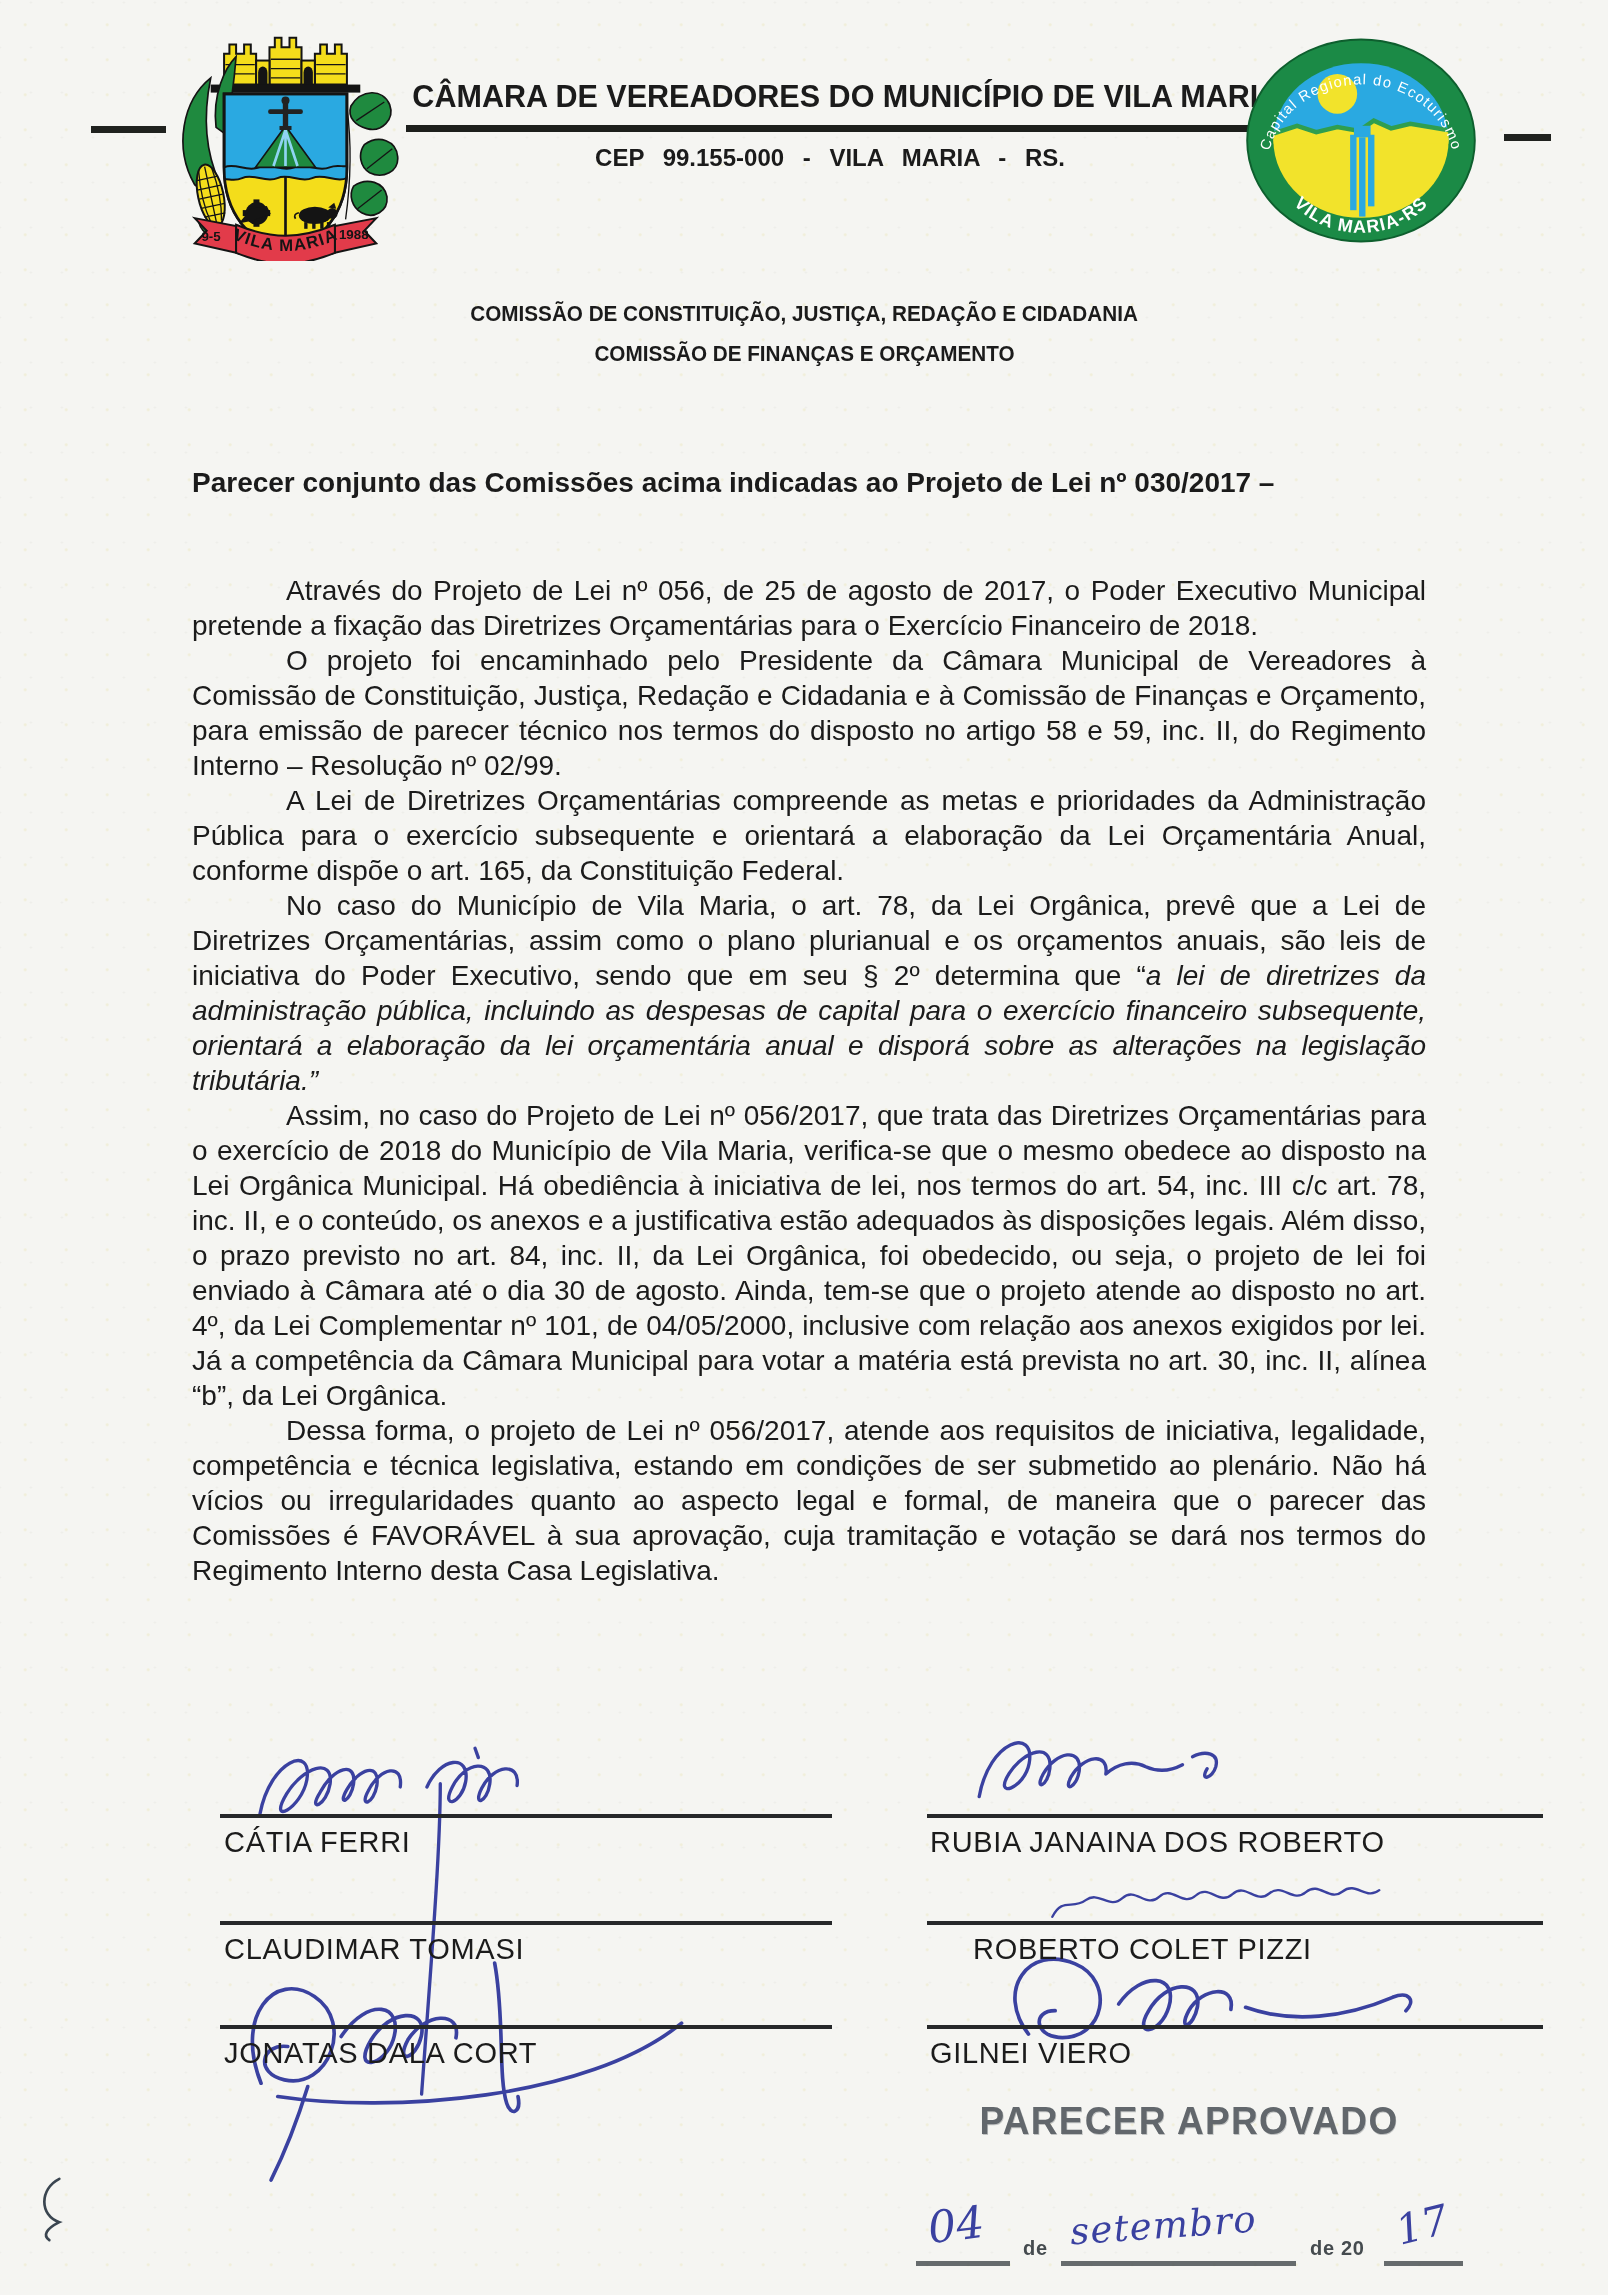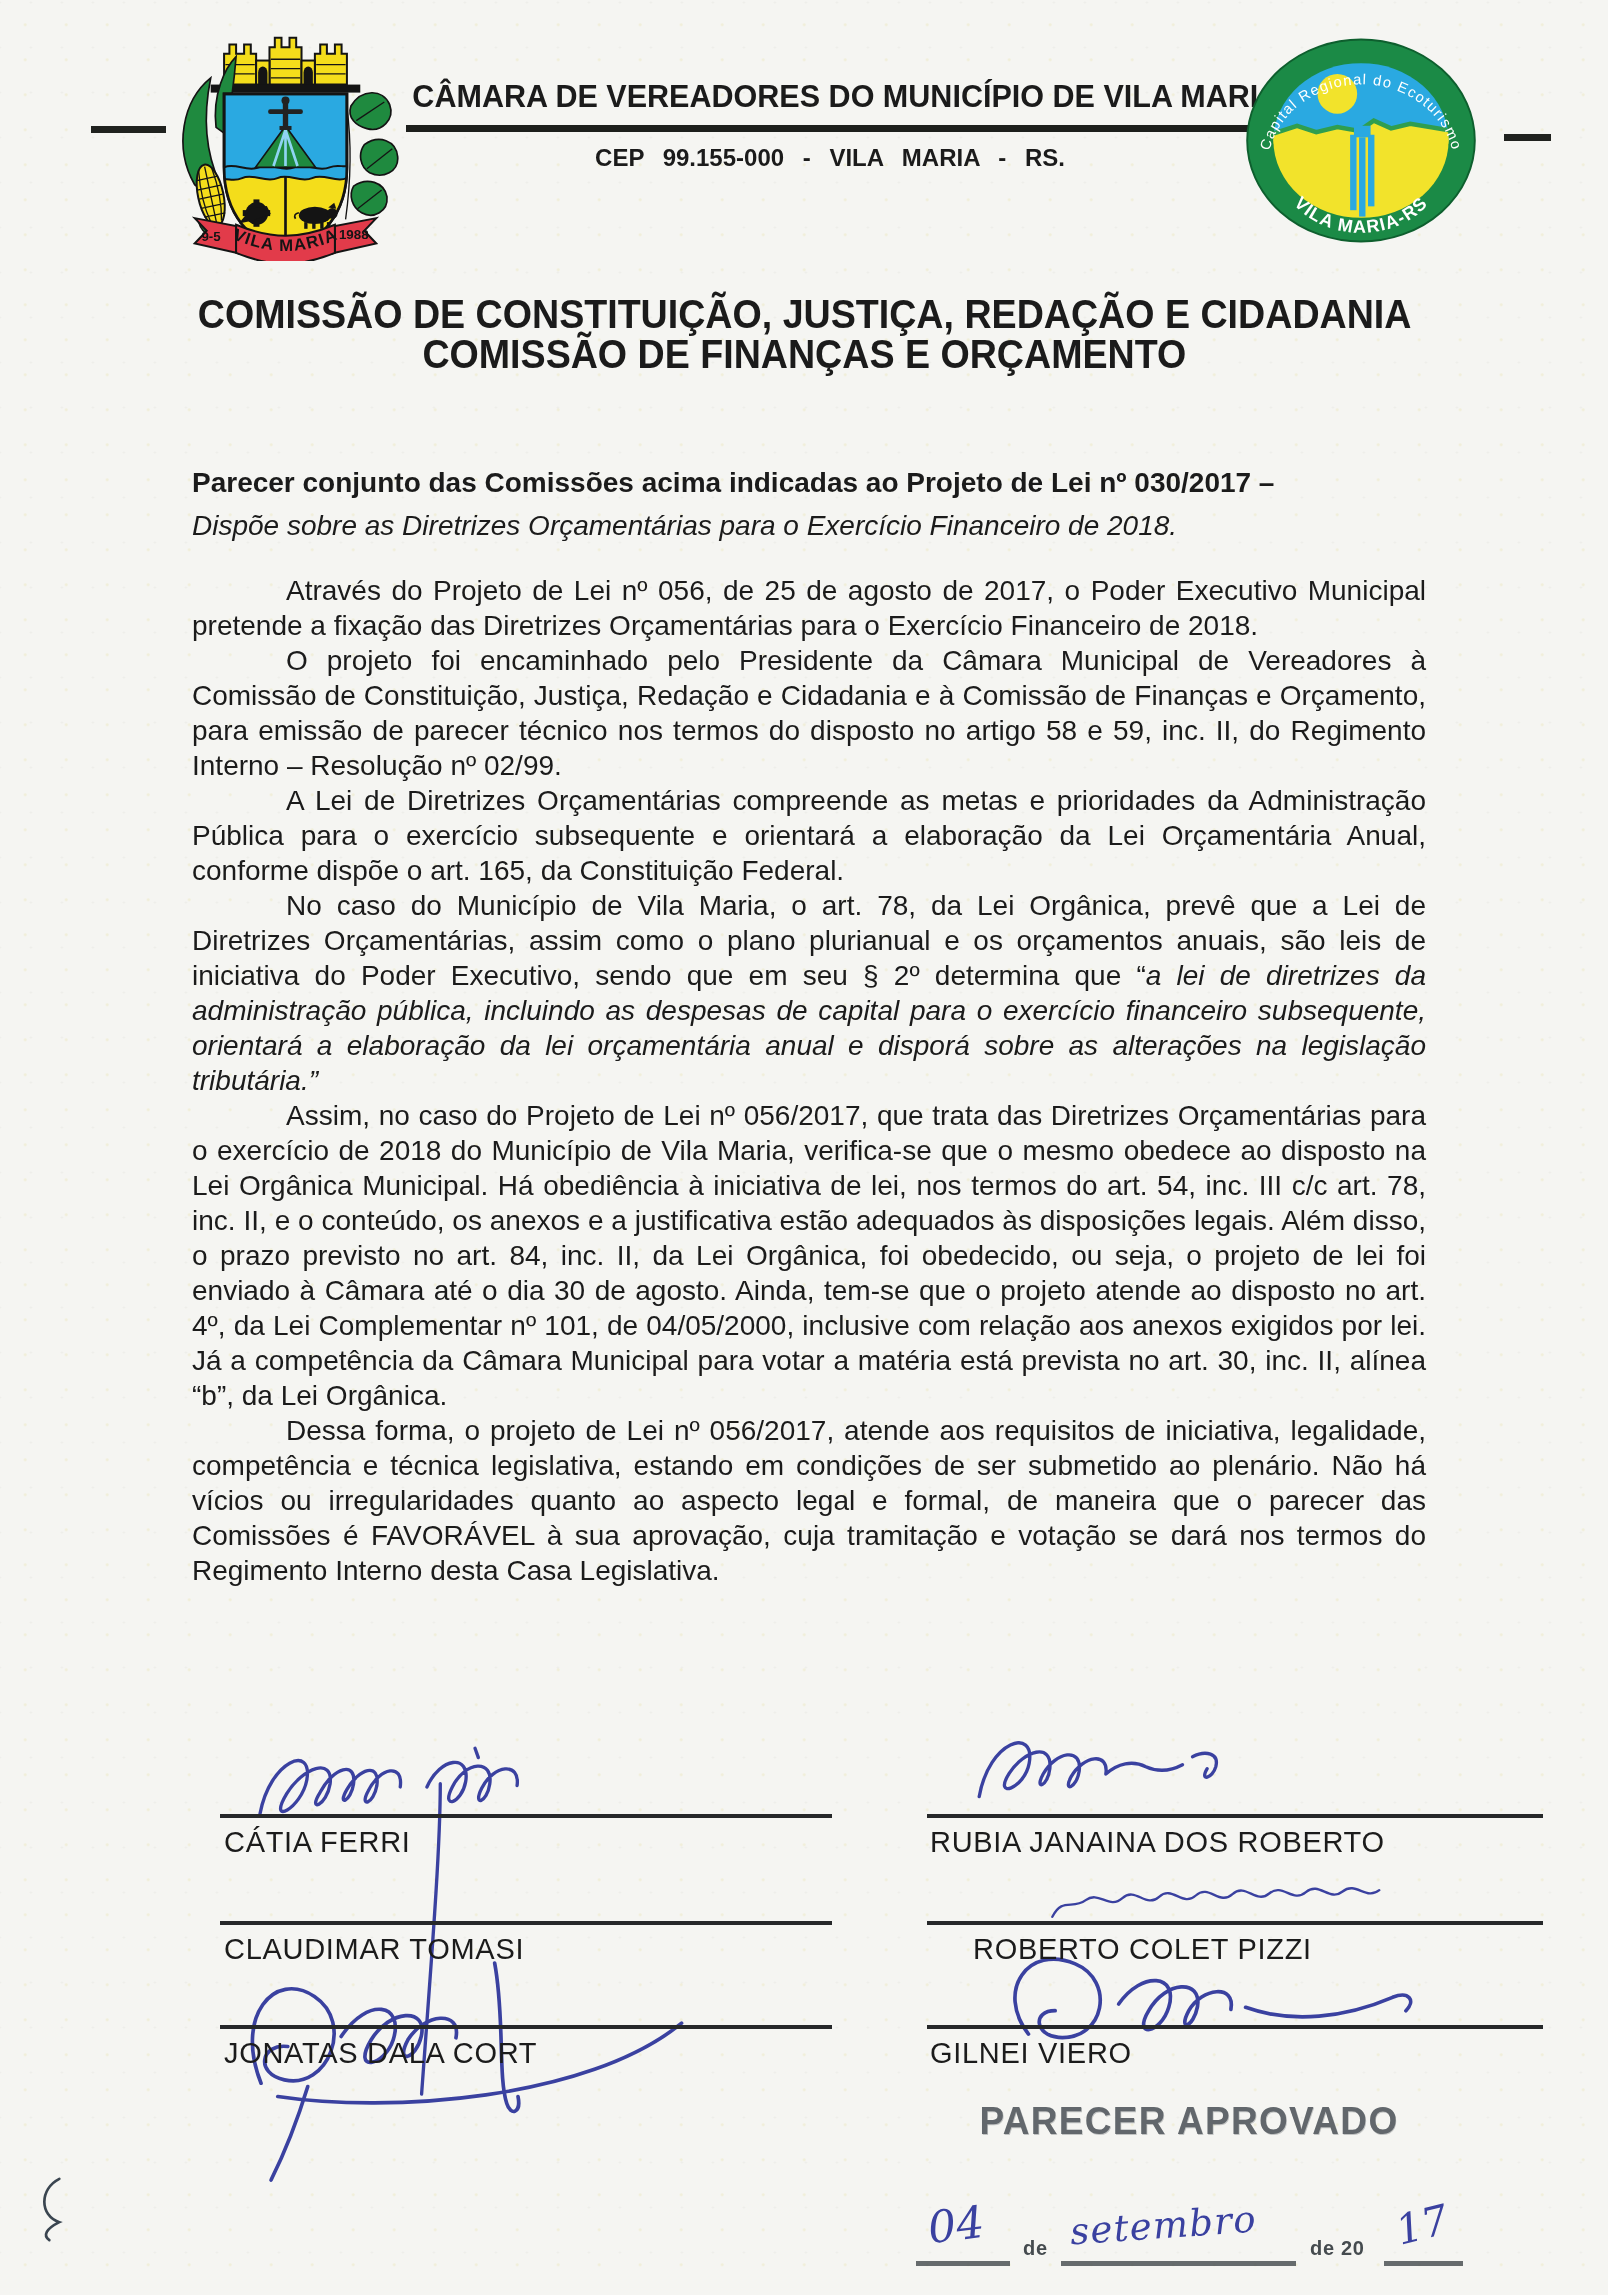--- a/index.html
+++ b/index.html
@@ -34,21 +34,21 @@
   .dash{background:#20221f;height:7.3px;}
   .dash-left{left:91px;top:126px;width:75px;}
   .dash-right{left:1504px;top:134px;width:47px;}
   .crest{left:172px;top:27px;width:227px;height:234px;}
   .seal{left:1242px;top:35px;width:238px;height:211px;}
   .head-text{left:406px;top:79px;width:848px;text-align:center;}
   .head-title{font-size:31px;font-weight:bold;letter-spacing:0;transform:scaleX(.985);transform-origin:center;white-space:nowrap;}
   .head-rule{height:7.3px;background:#1d1f1c;margin-top:10px;}
   .head-sub{font-size:24px;font-weight:bold;margin-top:11.4px;word-spacing:12px;text-align:center;}
   
-  .committees{left:0;top:294px;width:1609px;text-align:center;font-weight:bold;font-size:40px;line-height:40px;}
+  .committees{left:0;top:294px;width:1609px;text-align:center;font-weight:bold;font-size:22px;line-height:40px;}
   .committees span{display:inline-block;transform:scaleX(.94);transform-origin:center;white-space:nowrap;}
   
   .subject{left:192px;top:461px;width:1237px;font-size:28px;line-height:43px;}
   .subject-bold{font-weight:bold;white-space:nowrap;}
   .subject-italic{font-style:italic;}
   
   .body-text{left:192px;top:573px;width:1234px;font-size:28px;line-height:35px;text-align:justify;}
   .body-text p{text-indent:94px;margin:0;}
   .it{font-style:italic;}
   .dateline{left:286px;top:1696px;font-size:28px;white-space:pre;}
@@ -211,21 +211,20 @@
     </text>
   </svg>
 
   <div class="abs committees">
     <div><span>COMISSÃO DE CONSTITUIÇÃO, JUSTIÇA, REDAÇÃO E CIDADANIA</span></div>
     <div><span>COMISSÃO DE FINANÇAS E ORÇAMENTO</span></div>
   </div>
 
   <div class="abs subject">
     <div class="subject-bold">Parecer conjunto das Comissões acima indicadas ao Projeto de Lei nº 030/2017 –</div>
-    <div class="subject-italic">Dispõe sobre as Diretrizes Orçamentárias para o Exercício Financeiro de 2018.</div>
   </div>
 
   <div class="abs body-text">
     <p><span>Através do Projeto de Lei nº 056, de 25 de agosto de 2017, o Poder Executivo Municipal pretende a fixação das Diretrizes Orçamentárias para o Exercício Financeiro de 2018.</span></p>
     <p><span>O projeto foi encaminhado pelo Presidente da Câmara Municipal de Vereadores à Comissão de Constituição, Justiça, Redação e Cidadania e à Comissão de Finanças e Orçamento, para emissão de parecer técnico nos termos do disposto no artigo 58 e 59, inc. II, do Regimento Interno – Resolução nº 02/99.</span></p>
     <p><span>A Lei de Diretrizes Orçamentárias compreende as metas e prioridades da Administração Pública para o exercício subsequente e orientará a elaboração da Lei Orçamentária Anual, conforme dispõe o art. 165, da Constituição Federal.</span></p>
     <p><span>No caso do Município de Vila Maria, o art. 78, da Lei Orgânica, prevê que a Lei de Diretrizes Orçamentárias, assim como o plano plurianual e os orçamentos anuais, são leis de iniciativa do Poder Executivo, sendo que em seu § 2º determina que “</span><span class="it">a lei de diretrizes da administração pública, incluindo as despesas de capital para o exercício financeiro subsequente, orientará a elaboração da lei orçamentária anual e disporá sobre as alterações na legislação tributária.”</span></p>
     <p><span>Assim, no caso do Projeto de Lei nº 056/2017, que trata das Diretrizes Orçamentárias para o exercício de 2018 do Município de Vila Maria, verifica-se que o mesmo obedece ao disposto na Lei Orgânica Municipal. Há obediência à iniciativa de lei, nos termos do art. 54, inc. III c/c art. 78, inc. II, e o conteúdo, os anexos e a justificativa estão adequados às disposições legais. Além disso, o prazo previsto no art. 84, inc. II, da Lei Orgânica, foi obedecido, ou seja, o projeto de lei foi enviado à Câmara até o dia 30 de agosto. Ainda, tem-se que o projeto atende ao disposto no art. 4º, da Lei Complementar nº 101, de 04/05/2000, inclusive com relação aos anexos exigidos por lei. Já a competência da Câmara Municipal para votar a matéria está prevista no art. 30, inc. II, alínea “b”, da Lei Orgânica.</span></p>
     <p><span>Dessa forma, o projeto de Lei nº 056/2017, atende aos requisitos de iniciativa, legalidade, competência e técnica legislativa, estando em condições de ser submetido ao plenário. Não há vícios ou irregularidades quanto ao aspecto legal e formal, de maneira que o parecer das Comissões é FAVORÁVEL à sua aprovação, cuja tramitação e votação se dará nos termos do Regimento Interno desta Casa Legislativa.</span></p>
   </div>

